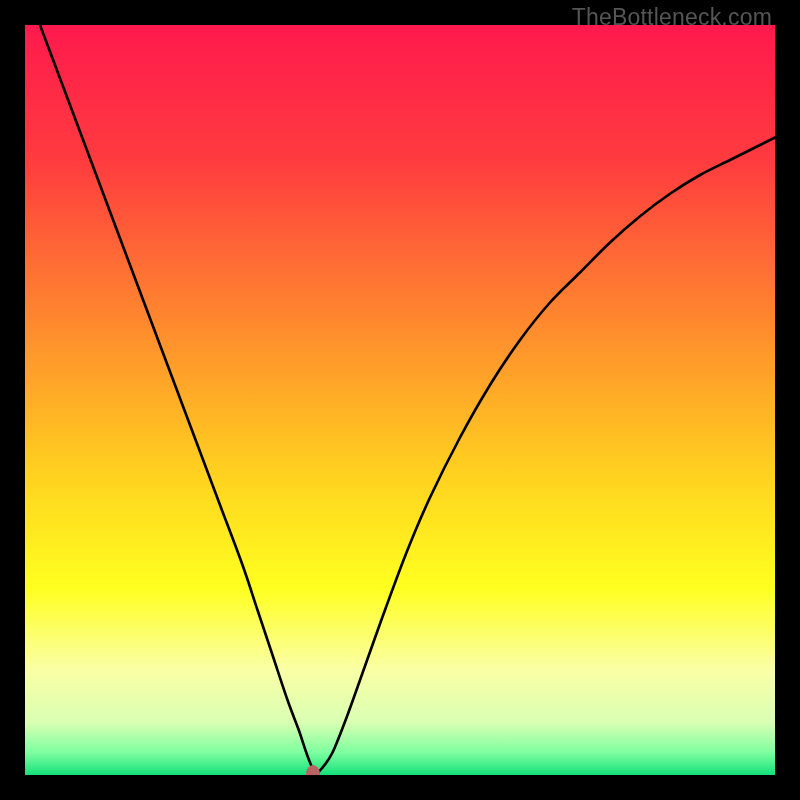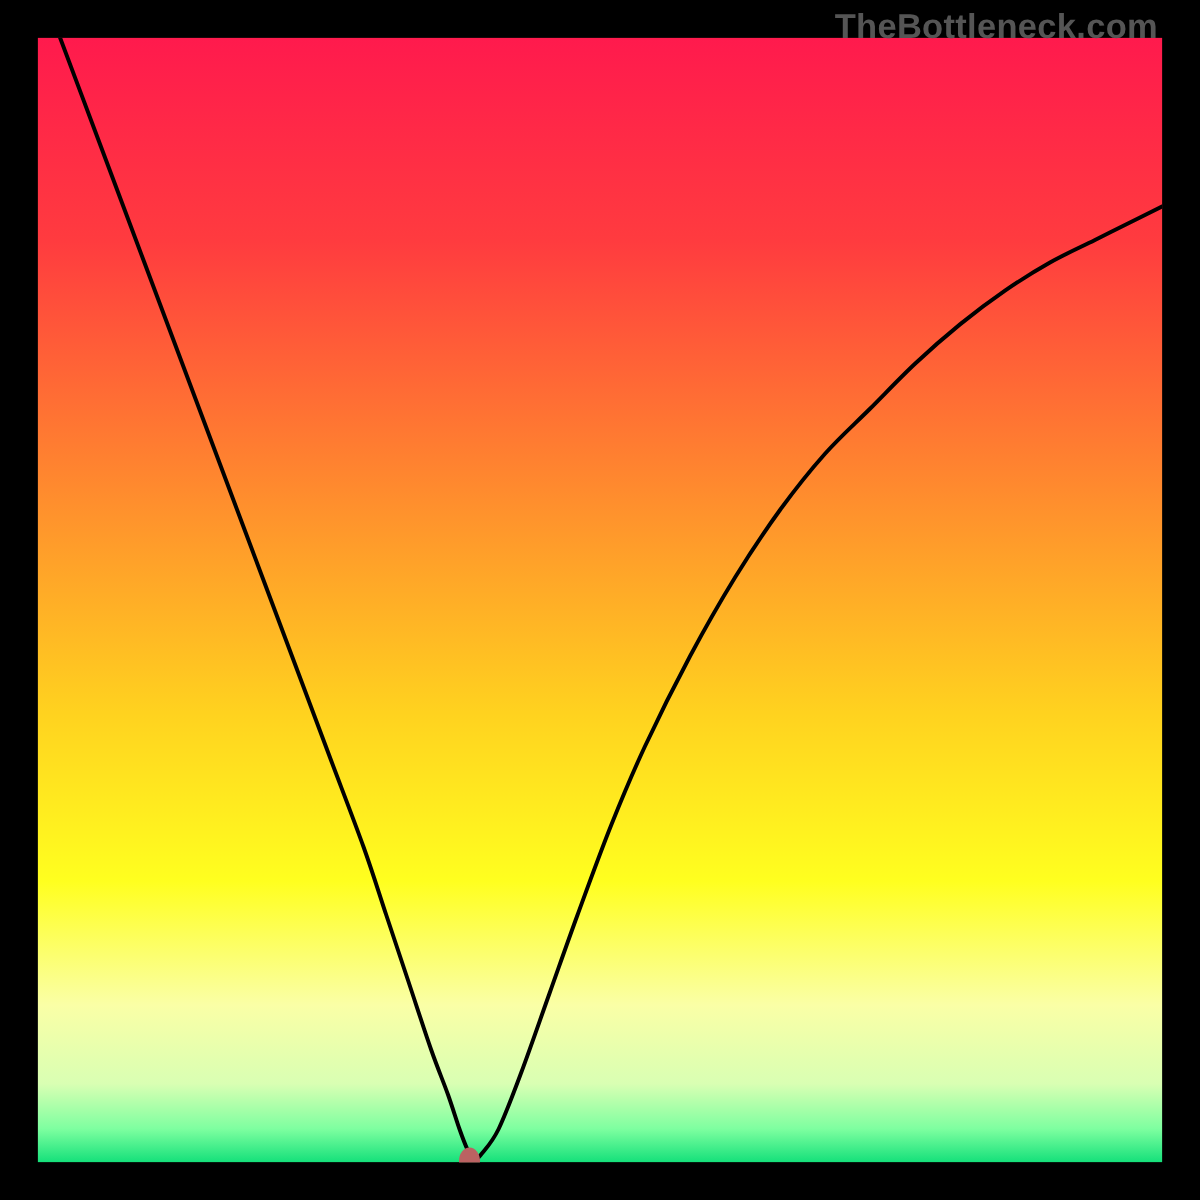--- a/index.html
+++ b/index.html
@@ -33,21 +33,21 @@
     inset: 0;
     width: 100%;
     height: 100%;
   }
   .watermark {
     position: absolute;
     top: 4px;
     right: 28px;
     color: #555;
     font-size: 23px;
-    font-weight: 700;
+    font-weight: 400;
     letter-spacing: 0.2px;
   }
   .marker {
     position: absolute;
     width: 14px;
     height: 18px;
     border-radius: 50%;
     background: #bb6262;
     transform: translate(-50%, -50%);
   }

